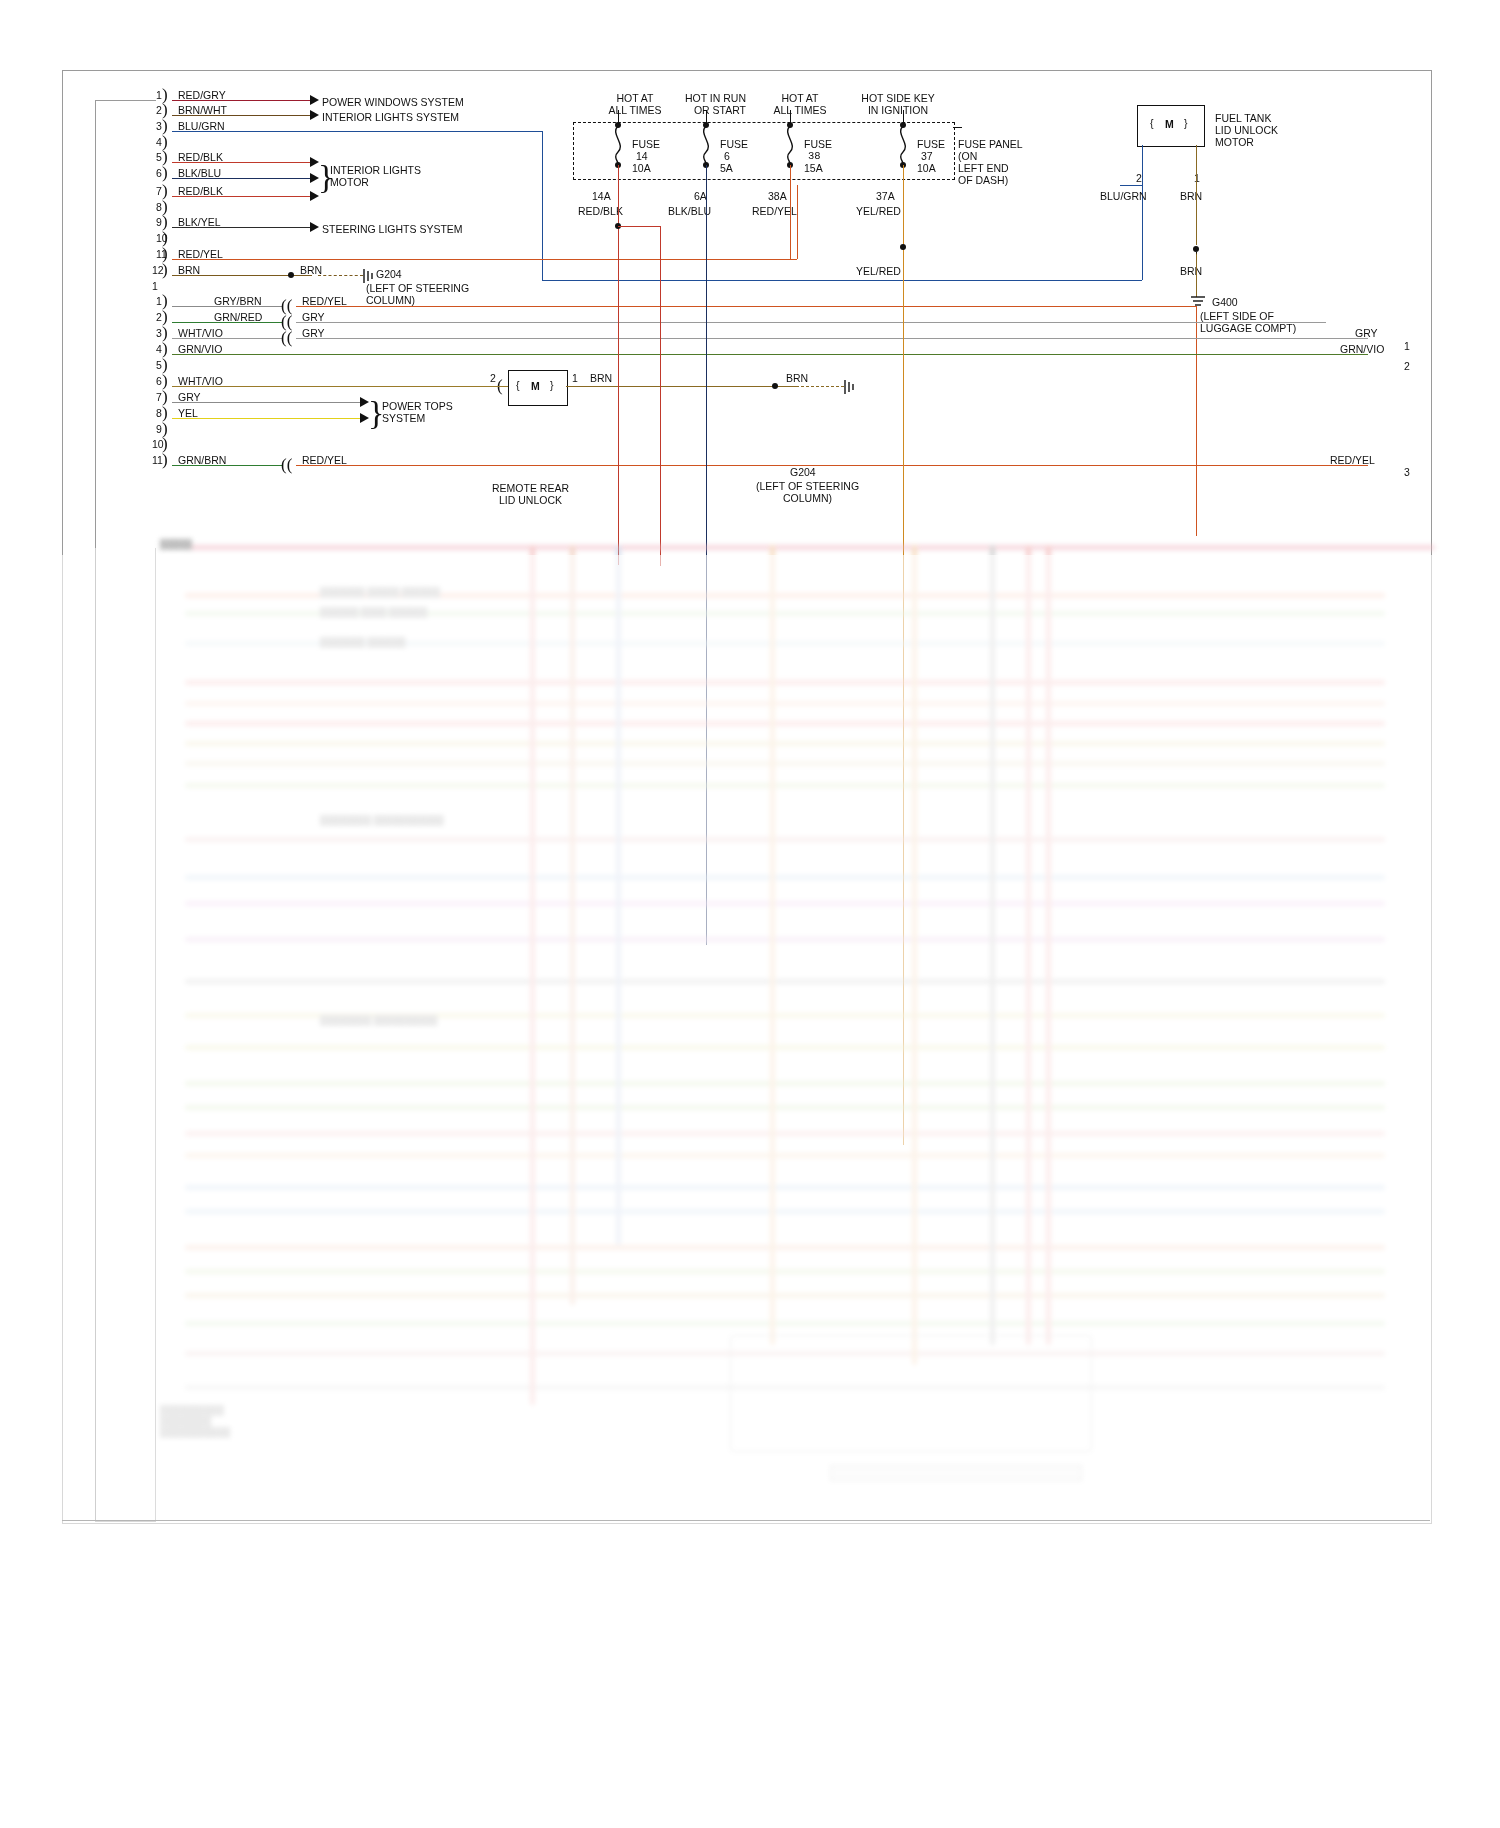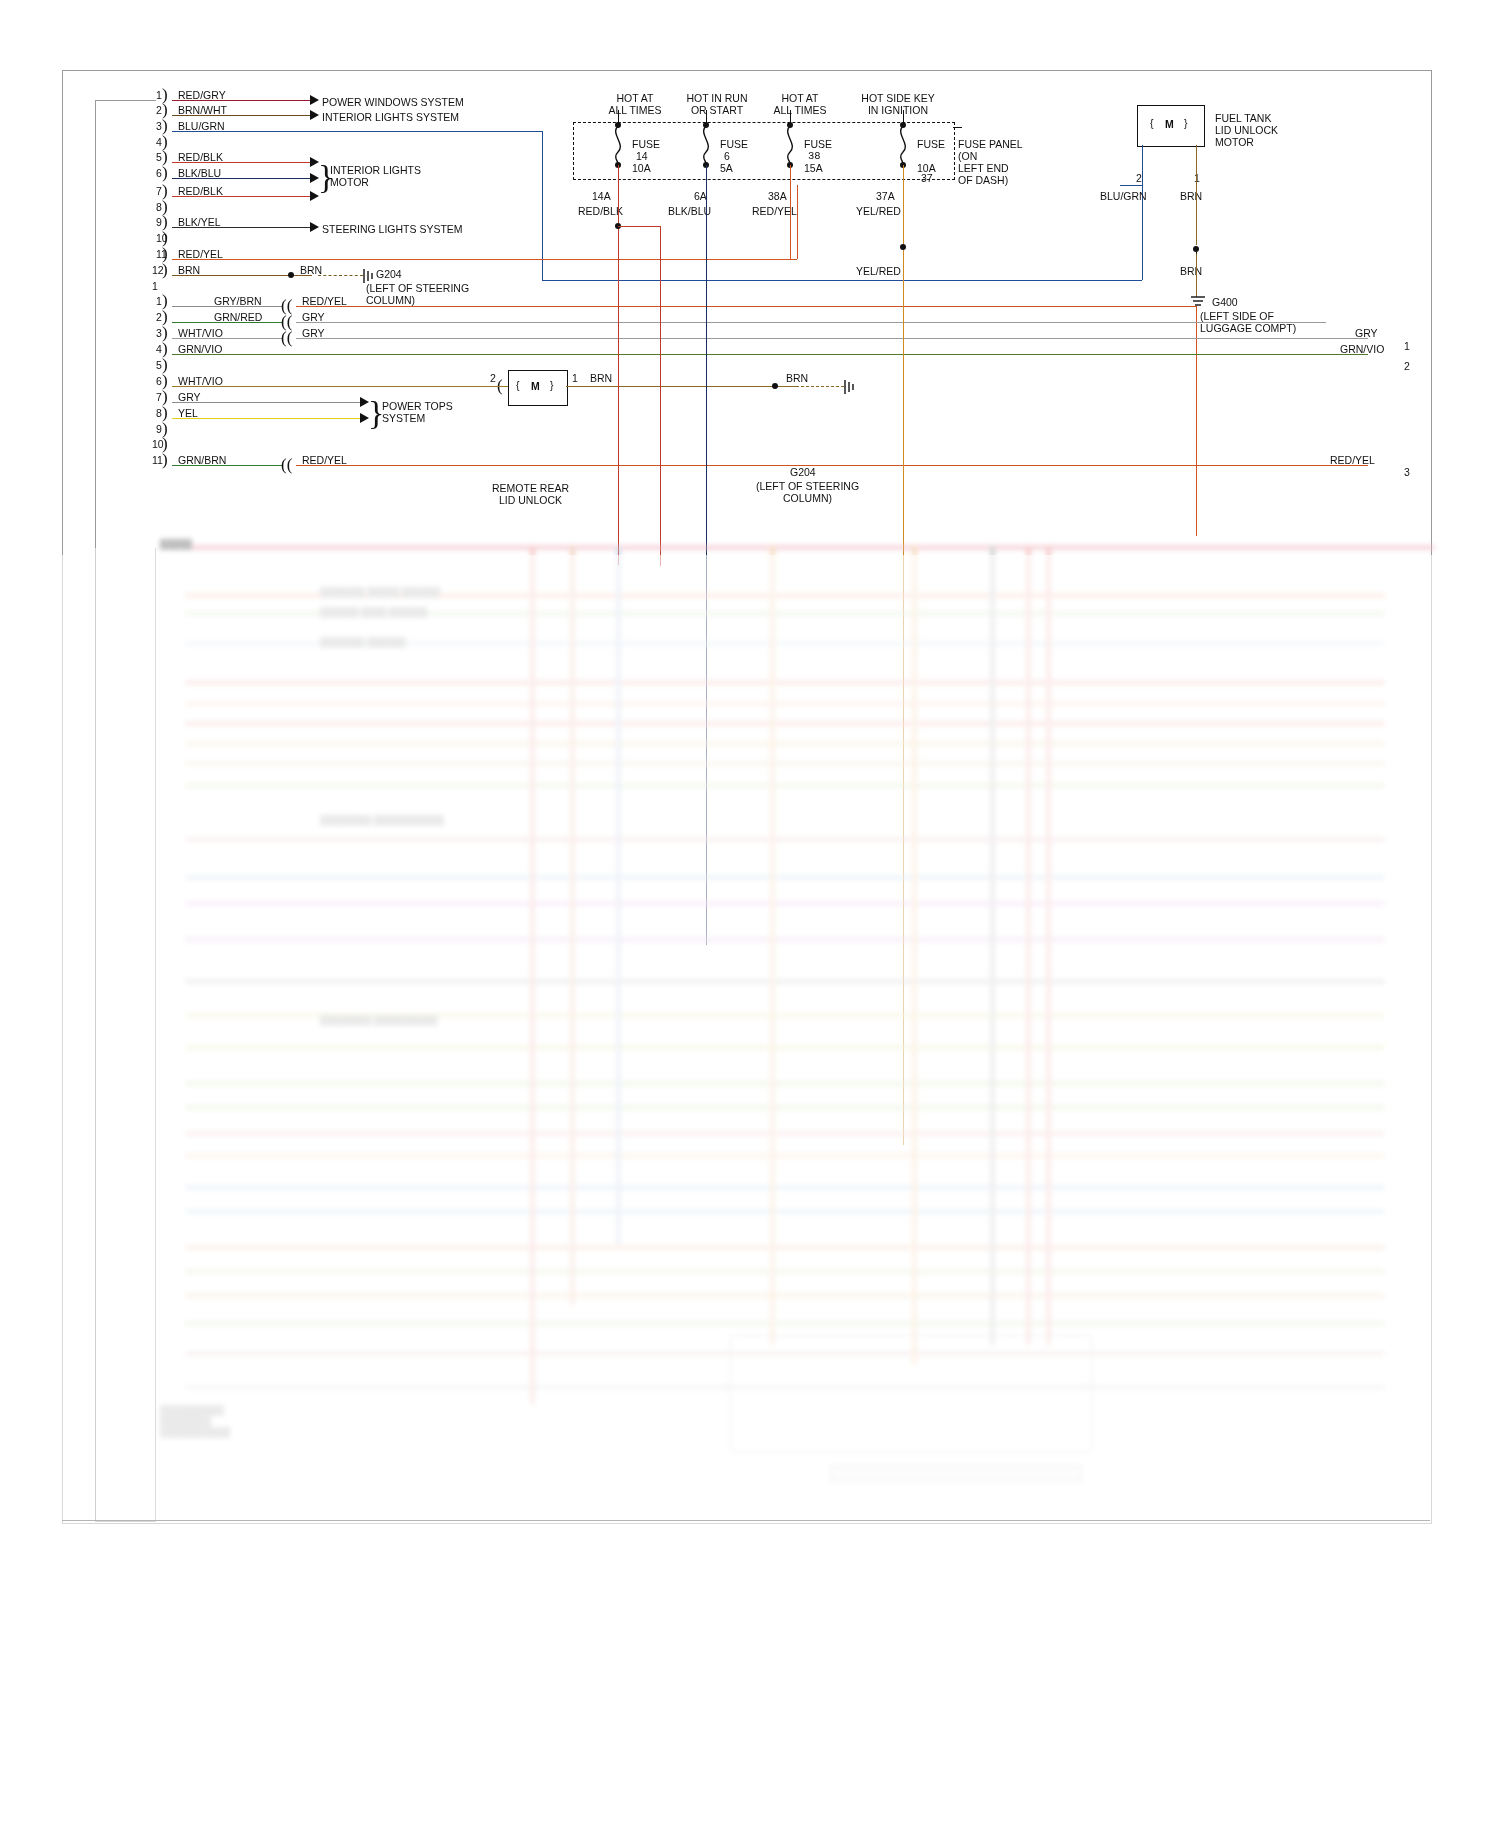--- a/index.html
+++ b/index.html
@@ -212,21 +212,21 @@
   <div class="brace" style="left:162px;top:450px;">)</div>
   <div class="lbl" style="left:178px;top:454px;">GRN/BRN</div>
   <div class="hline" style="left:172px;top:465px;width:110px;border-top-color:#2f7d32;"></div>
   <div class="brace" style="left:281px;top:455px;">((</div>
   <div class="lbl" style="left:302px;top:454px;">RED/YEL</div>
   <div class="hline" style="left:296px;top:465px;width:1072px;border-top-color:#cf5420;"></div>
   <div class="lbl" style="left:1330px;top:454px;">RED/YEL</div>
   <div class="num" style="left:1404px;top:466px;">3</div>
 
   <div class="lbl" style="left:595px;top:92px;text-align:center;width:80px;"><span>HOT AT</span><br><span>ALL TIMES</span></div>
-  <div class="lbl" style="left:672px;top:92px;text-align:center;width:90px;"><span>HOT IN RUN</span><br><span>OR START</span></div>
+  <div class="lbl" style="left:656px;top:92px;text-align:right;width:90px;"><span>HOT IN RUN</span><br><span>OR START</span></div>
   <div class="lbl" style="left:760px;top:92px;text-align:center;width:80px;"><span>HOT AT</span><br><span>ALL TIMES</span></div>
   <div class="lbl" style="left:848px;top:92px;text-align:center;width:100px;"><span>HOT SIDE KEY</span><br><span>IN IGNITION</span></div>
 
   <div class="fusebox" style="left:573px;top:122px;width:380px;height:56px;"></div>
   <div class="lbl" style="left:958px;top:120px;margin-top:18px;">FUSE PANEL
 (ON
 LEFT END
 OF DASH)</div>
   <div class="hline" style="left:953px;top:127px;width:9px;border-top-color:#111;"></div>
 
@@ -271,21 +271,21 @@
   <div class="lbl" style="left:768px;top:190px;">38A</div>
   <div class="lbl" style="left:752px;top:205px;">RED/YEL</div>
 
   <div class="vline" style="left:903px;top:110px;height:16px;border-left-color:#111;"></div>
   <div class="dot" style="left:900px;top:122px;"></div>
   <div class="dot" style="left:900px;top:162px;"></div>
   <svg style="position:absolute;left:893px;top:126px;" width="22" height="40">
       <path d="M10 0 C2 8, 18 18, 10 26 C4 32, 12 36, 10 40" stroke="#111" fill="none" stroke-width="1.4"></path>
     </svg>
   <div class="lbl" style="left:917px;top:138px;">FUSE</div>
-  <div class="lbl" style="left:921px;top:150px;margin-top:22px;">37</div>
+  <div class="lbl" style="left:921px;top:150px;">37</div>
   <div class="lbl" style="left:917px;top:162px;">10A</div>
   <div class="lbl" style="left:876px;top:190px;">37A</div>
   <div class="lbl" style="left:856px;top:205px;">YEL/RED</div>
   <div class="lbl" style="left:856px;top:265px;">YEL/RED</div>
   <div class="vline" style="left:903px;top:165px;height:980px;border-left-color:#cf8a20;"></div>
   <div class="dot" style="left:900px;top:244px;"></div>
   <div class="grnd" style="left:897px;top:250px;"></div>
 
   <div class="vline" style="left:790px;top:165px;height:95px;border-left-color:#cf5420;"></div>
 

